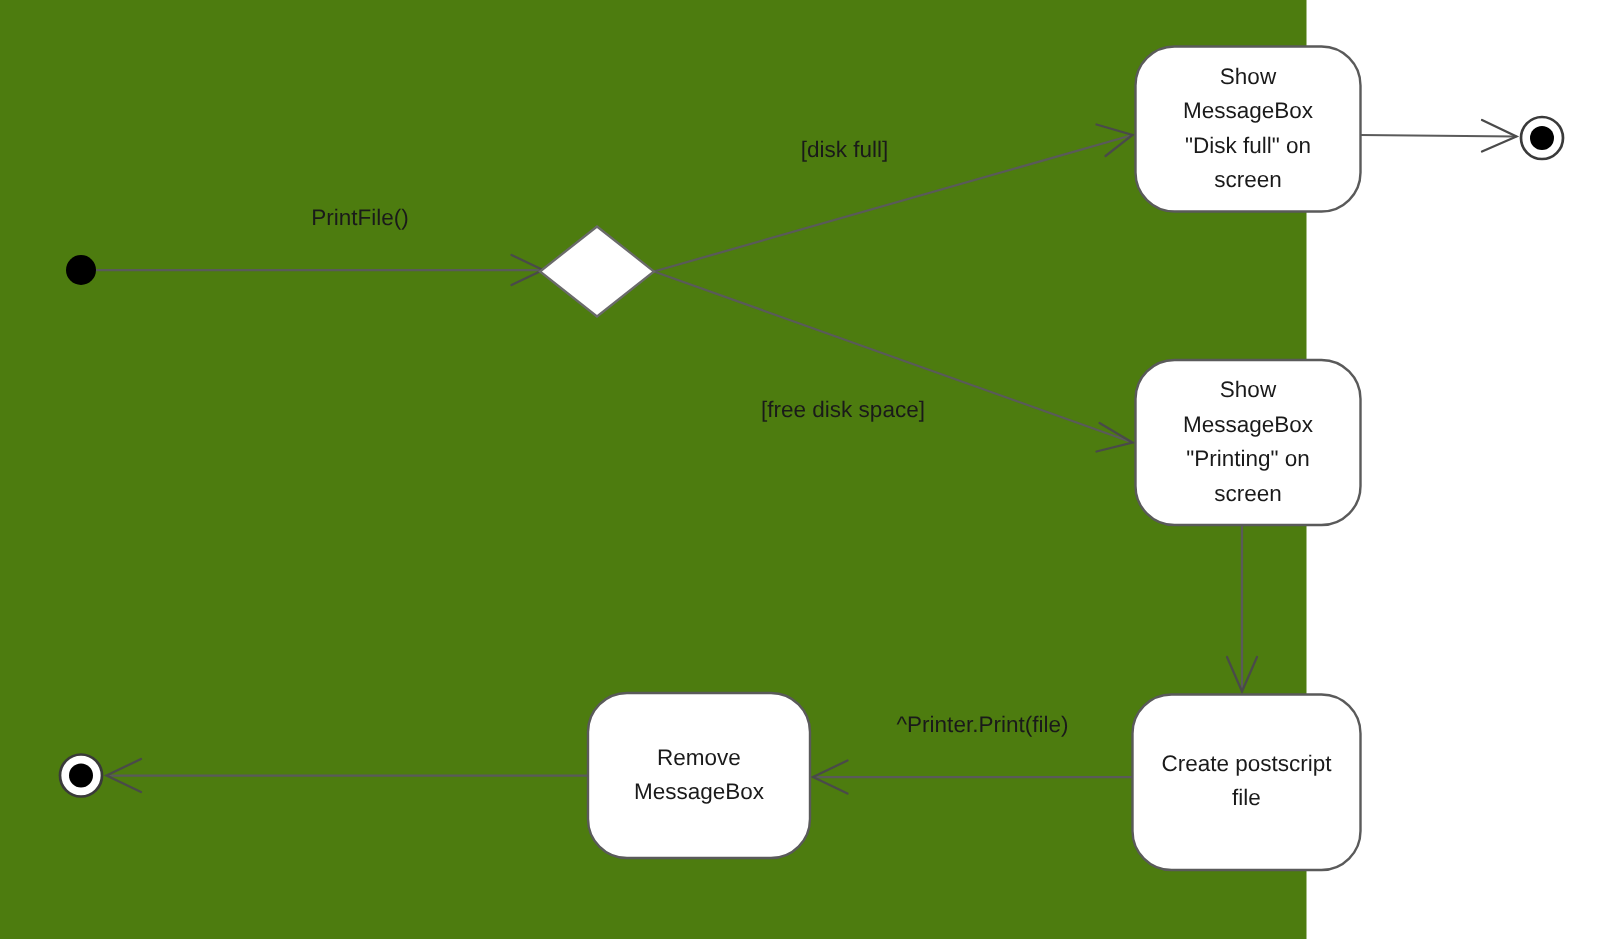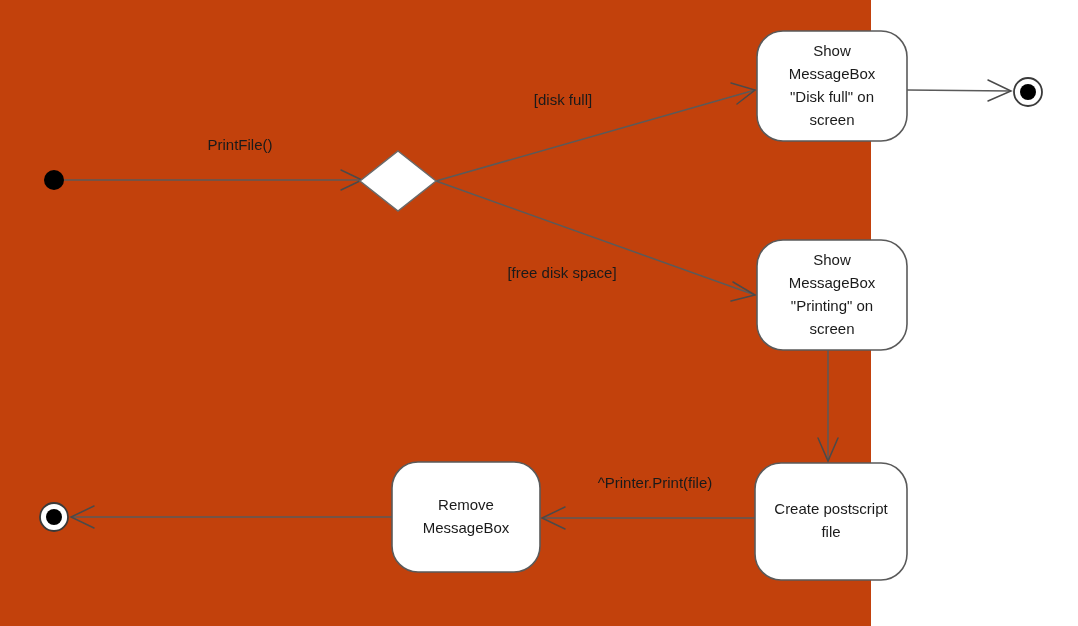--- a/index.html
+++ b/index.html
@@ -11,21 +11,21 @@
   body {
     width: 1078px;
     height: 626px;
     font-family: "Liberation Sans", sans-serif;
     overflow: hidden;
   }
   #diagram-canvas {
     position: relative;
     width: 871px;
     height: 626px;
-    background: #c2410c;
+    background: #4d7c0f;
   }
   #diagram-svg {
     position: absolute;
     top: 0;
     left: 0;
     width: 1078px;
     height: 626px;
   }
   .node-label {
     font-family: "Liberation Sans", sans-serif;

